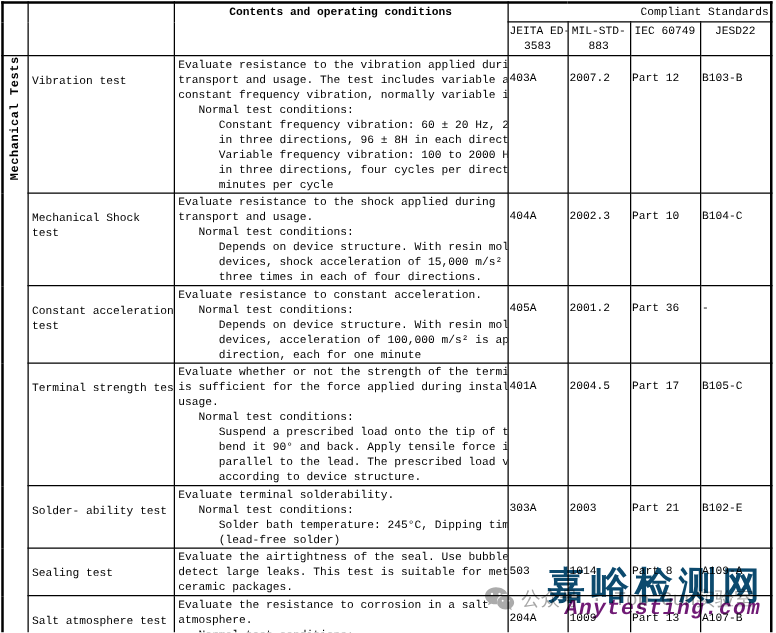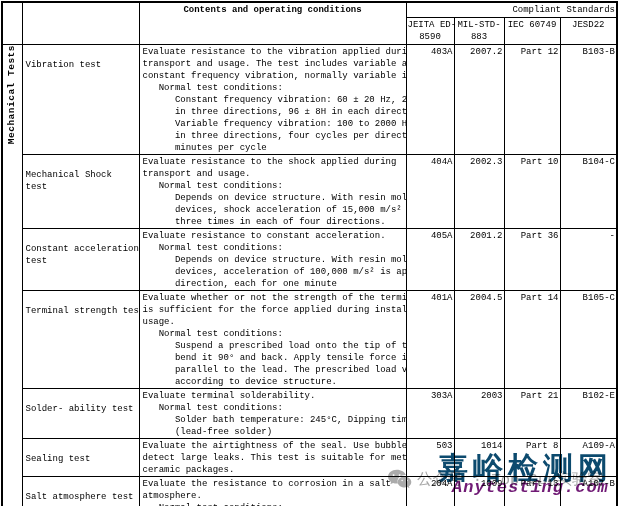--- a/index.html
+++ b/index.html
@@ -54,22 +54,22 @@
   }
   td.tname{
     padding:14px 2px 0 3px;
     white-space:pre;
   }
   td.tcontents{
     padding:1px 1px 0 3px;
     white-space:pre;
   }
   td.tstd{
-    text-align:right;
-    padding-top:1px;
+    text-align:left;
+    padding-top:12px;
   }
   tr.r1{height:109px;} tr.r2{height:71px;} tr.r3{height:59px;}
   tr.r4{height:97px;}  tr.r5{height:47px;} tr.r6{height:37px;}
   tr.r7{height:45px;}
   
   .wm-site{
     position:absolute;left:438px;top:448px;
     font-size:30px;font-weight:bold;color:#0c4a6e;
     letter-spacing:5px;white-space:nowrap;
     mix-blend-mode:multiply;z-index:5;
@@ -105,21 +105,21 @@
     </colgroup>
     <tbody>
         <tr class="h1">
       <th rowspan="2"></th>
       <th rowspan="2"></th>
       <th rowspan="2" class="contents-head">Contents and operating conditions</th>
       <th colspan="4" class="cs-head">Compliant Standards</th>
     </tr>
     <tr class="h2">
       <th class="std-head">JEITA ED-
-8590</th>
+3583</th>
       <th class="std-head">MIL-STD-
 883</th>
       <th class="std-head">IEC 60749</th>
       <th class="std-head">JESD22</th>
     </tr>
 
     <tr class="r1">
       <td class="cat" rowspan="7">
         <span class="vlabel">Mechanical Tests</span>
       </td>
@@ -170,21 +170,21 @@
       <td class="tcontents">Evaluate whether or not the strength of the terminal area
 is sufficient for the force applied during installation and
 usage.
    Normal test conditions:
       Suspend a prescribed load onto the tip of the lead to
       bend it 90° and back. Apply tensile force in a direction
       parallel to the lead. The prescribed load varies
       according to device structure.</td>
       <td class="tstd">401A</td>
       <td class="tstd">2004.5</td>
-      <td class="tstd">Part 14</td>
+      <td class="tstd">Part 17</td>
       <td class="tstd">B105-C</td>
     </tr>
     <tr class="r5">
       <td class="tname">Solder- ability test</td>
       <td class="tcontents">Evaluate terminal solderability.
    Normal test conditions:
       Solder bath temperature: 245°C, Dipping time: 5 sec.
       (lead-free solder)</td>
       <td class="tstd">303A</td>
       <td class="tstd">2003</td>

